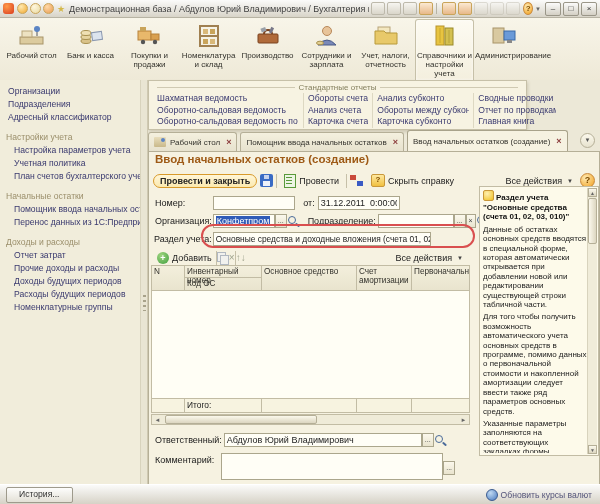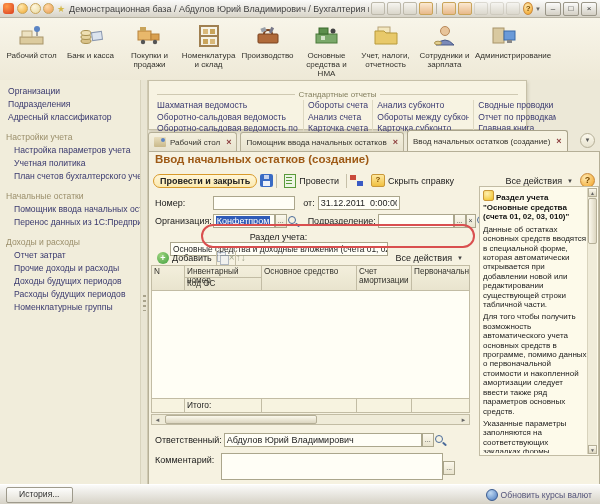--- a/index.html
+++ b/index.html
@@ -25,21 +25,21 @@
 
   
   .ribbon{position:absolute;left:0;top:18px;right:0;height:61px;background:linear-gradient(#F8F5E9,#EEE9D7);display:flex;padding:1px 2px 0 2px;}
   .rtab{width:57px;text-align:center;font-size:8px;line-height:9px;color:#33322C;padding-top:3px;border:1px solid transparent;border-bottom:none;}
   .rtab.active{background:linear-gradient(#FDFBF2,#F4EFDE);border-color:#C6C0A8;border-radius:3px 3px 0 0;box-shadow:0 0 3px rgba(255,255,255,.8) inset;}
   .ricon{width:28px;height:26px;margin:0 auto 2px auto;}
   .ricon svg{width:28px;height:26px;display:block;}
 
   
   .reports{position:absolute;left:148px;top:80px;width:377px;height:48px;background:#F7F3E2;border:1px solid #C6C0A8;box-shadow:1px 2px 3px rgba(120,110,80,.25);}
-  .reports-head{display:flex;align-items:center;height:10px;margin:8px 4px 0 4px;color:#85805F;font-size:8px;}
+  .reports-head{display:flex;align-items:center;height:10px;margin:1px 4px 0 4px;color:#85805F;font-size:8px;}
   .reports-head::before,.reports-head::after{content:"";flex:1;height:1px;background:#CFC9B2;margin:0 4px;}
   .reports-cols{display:flex;padding:1px 4px;}
   .rcol{padding:0 4px;border-right:1px solid #DDD8C2;}
   .rcol:last-child{border-right:none;}
   .rcol.c1{width:142px;} .rcol.c2{width:66px;} .rcol.c3{width:92px;} .rcol.c4{width:78px;}
   .rlink{font-size:8.6px;line-height:11.5px;color:#3A3A70;white-space:nowrap;overflow:hidden;cursor:pointer;}
 
   
   .sidebar{position:absolute;left:0;top:80px;width:140px;height:405px;background:#F1EDDB;padding-top:5px;box-sizing:border-box;overflow:hidden;}
   .nav-link,.nav-sub{font-size:8.6px;line-height:13px;color:#38386E;padding-left:8px;white-space:nowrap;overflow:hidden;cursor:pointer;}
@@ -214,46 +214,46 @@
             <path d="M10 11 a4 4 0 0 1 8 0" fill="none" stroke="#7A421E" stroke-width="2"></path>
             <rect x="7" y="5" width="5" height="4" fill="#9AA0A8" transform="rotate(-20 9 7)"></rect>
             <rect x="16" y="4" width="3" height="6" fill="#778" transform="rotate(25 17 7)"></rect>
           </svg>
         </div>
       <span>Производство</span>
     </div>
     <div class="rtab">
       <div class="ricon">
           <svg viewBox="0 0 28 26">
-            <rect x="3" y="11" width="21" height="9" fill="#7AA86A" stroke="#4A7A3A"></rect>
-            <rect x="6" y="5" width="9" height="6" fill="#5C8F4C" stroke="#3A6A2C"></rect>
-            <circle cx="20" cy="8" r="2.5" fill="#444"></circle>
-            <rect x="8" y="13" width="4" height="4" fill="#D4E4C8"></rect>
-          </svg>
-        </div>
-      <span>Основные средства и НМА</span>
-    </div>
-    <div class="rtab">
-      <div class="ricon">
-          <svg viewBox="0 0 28 26">
-            <rect x="6" y="4" width="12" height="6" fill="#F4E8C0" stroke="#B8A478"></rect>
-            <path d="M3 8 h9 l2 2 h11 v11 h-22 z" fill="#E8C96A" stroke="#B89A3A"></path>
-          </svg>
-        </div>
-      <span>Учет, налоги, отчетность</span>
-    </div>
-    <div class="rtab">
-      <div class="ricon">
-          <svg viewBox="0 0 28 26">
             <circle cx="14" cy="8" r="4.5" fill="#E8C49A" stroke="#B8885A"></circle>
             <path d="M5 22 q9 -10 18 0 z" fill="#7A89B8" stroke="#4A5A88"></path>
             <ellipse cx="7" cy="20" rx="3.5" ry="1.8" fill="#E2CE8E" stroke="#A89050"></ellipse>
           </svg>
         </div>
       <span>Сотрудники и зарплата</span>
+    </div>
+    <div class="rtab">
+      <div class="ricon">
+          <svg viewBox="0 0 28 26">
+            <rect x="6" y="4" width="12" height="6" fill="#F4E8C0" stroke="#B8A478"></rect>
+            <path d="M3 8 h9 l2 2 h11 v11 h-22 z" fill="#E8C96A" stroke="#B89A3A"></path>
+          </svg>
+        </div>
+      <span>Учет, налоги, отчетность</span>
+    </div>
+    <div class="rtab active">
+      <div class="ricon">
+          <svg viewBox="0 0 28 26">
+            <rect x="5" y="3" width="8" height="19" fill="#E8C440" stroke="#B8942A"></rect>
+            <rect x="14" y="5" width="8" height="17" fill="#D4C050" stroke="#9A8A2A"></rect>
+            <line x1="9" y1="5" x2="9" y2="20" stroke="#C9A82E"></line>
+            <line x1="18" y1="7" x2="18" y2="20" stroke="#B8A43A"></line>
+          </svg>
+        </div>
+      <span>Справочники и настройки учета</span>
     </div>
     <div class="rtab">
       <div class="ricon">
           <svg viewBox="0 0 28 26">
             <rect x="3" y="5" width="11" height="15" fill="#D9C9A0" stroke="#A89468"></rect>
             <rect x="14" y="8" width="11" height="9" fill="#6A9AD8" stroke="#3A6AA8"></rect>
             <rect x="17" y="17" width="5" height="3" fill="#888"></rect>
           </svg>
         </div>
       <span>Администрирование</span>
@@ -362,21 +362,21 @@
       <div class="finput" style="margin-left:1px;width:62px;"><span class="sel">Конфетпром</span></div>
       <div class="fbtn">...</div>
       <div class="icon-magnifier"></div>
       <span class="flabel" style="margin-left:8px;">Подразделение:</span>
       <input class="finput" style="margin-left: 2px; width: 76px;" value="">
       <div class="fbtn">...</div>
       <div class="fbtn">×</div>
       <div class="icon-magnifier"></div>
     </div>
 
-    <div class="frow" style="left:20px;top:80px;flex-direction:column;">
+    <div class="frow" style="left:5px;top:80px;">
       <span class="flabel">Раздел учета:</span>
       <div class="finput" style="margin-left:1px;width:218px;font-size:8.4px;">Основные средства и доходные вложения (счета 01, 02, 03, 010)</div>
     </div>
     <div class="red-oval"></div>
 
     <div class="frow" style="left:4px;top:98px;right:132px;">
       <div class="flatbtn">
         <span class="icon-plus">+</span>
         <span>Добавить</span>
       </div>

